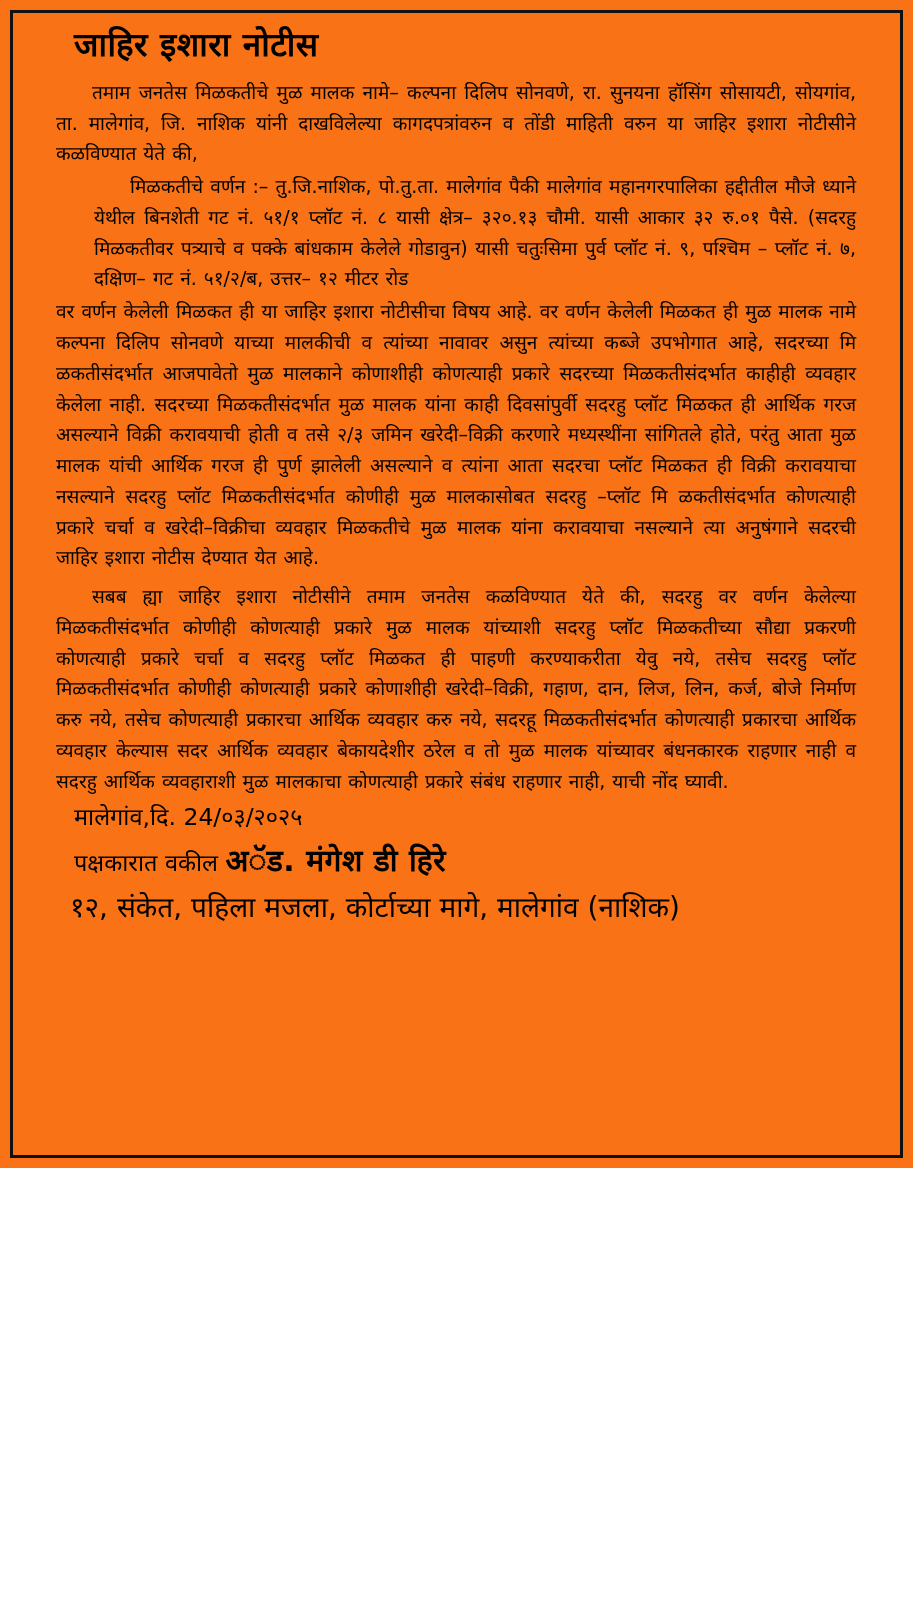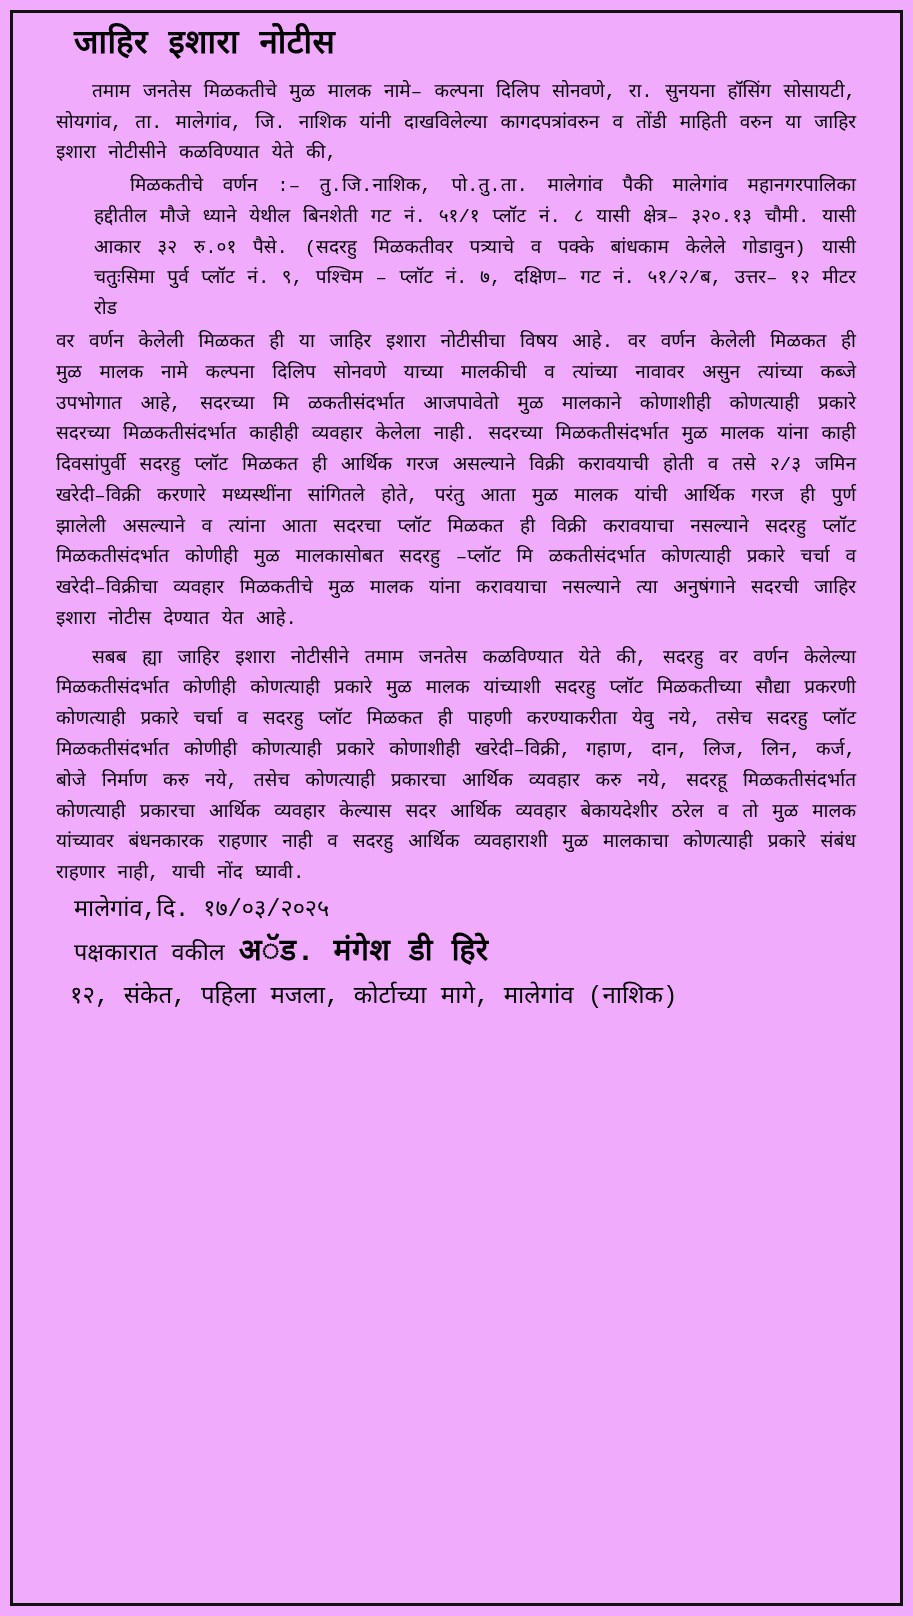--- a/index.html
+++ b/index.html
@@ -6,25 +6,24 @@
     margin: 0;
     padding: 0;
     background: #ffffff;
   }
   body {
     font-family: "DejaVu Sans", sans-serif;
   }
   .page {
     position: relative;
     width: 913px;
-    height: 1616px;
-    background: #f0abfc;
+    height: 1168px;
+    background: #f97316;
     box-sizing: border-box;
     overflow: hidden;
-    font-family: Liberation Mono, monospace;
   }
   .border-frame {
     position: absolute;
     left: 10px;
     top: 10px;
     right: 10px;
     bottom: 10px;
     border: 3px solid #111111;
     box-sizing: border-box;
   }
@@ -77,21 +76,21 @@
     padding-left: 18px;
     margin: 0;
   }
   .advocate .adv-name {
     font-size: 30px;
     font-weight: bold;
     letter-spacing: 0.5px;
     text-align: center;
   }
   .addr {
-    font-size: 24px;
+    font-size: 28px;
     color: #000000;
     line-height: 1.6;
     padding-left: 14px;
     margin: 0;
   }
   .block-gap {
     height: 6px;
   }
 </style>
 </head>
@@ -107,21 +106,21 @@
     <p class="para indent">तमाम जनतेस मिळकतीचे मुळ मालक नामे– कल्पना दिलिप सोनवणे, रा. सुनयना हॉसिंग सोसायटी, सोयगांव, ता. मालेगांव, जि. नाशिक यांनी दाखविलेल्या कागदपत्रांवरुन व तोंडी माहिती वरुन या जाहिर इशारा नोटीसीने कळविण्यात येते की,</p>
 
     <p class="para indent center-block">मिळकतीचे वर्णन :– तु.जि.नाशिक, पो.तु.ता. मालेगांव पैकी मालेगांव महानगरपालिका हद्दीतील मौजे ध्याने येथील बिनशेती गट नं. ५१/१ प्लॉट नं. ८ यासी क्षेत्र– ३२०.१३ चौमी. यासी आकार ३२ रु.०१ पैसे. (सदरहु मिळकतीवर पत्र्याचे व पक्के बांधकाम केलेले गोडावुन) यासी चतुःसिमा पुर्व प्लॉट नं. ९, पश्चिम – प्लॉट नं. ७, दक्षिण– गट नं. ५१/२/ब, उत्तर– १२ मीटर रोड</p>
 
     <p class="para">वर वर्णन केलेली मिळकत ही या जाहिर इशारा नोटीसीचा विषय आहे. वर वर्णन केलेली मिळकत ही मुळ मालक नामे कल्पना दिलिप सोनवणे याच्या मालकीची व त्यांच्या नावावर असुन त्यांच्या कब्जे उपभोगात आहे, सदरच्या मि ळकतीसंदर्भात आजपावेतो मुळ मालकाने कोणाशीही कोणत्याही प्रकारे सदरच्या मिळकतीसंदर्भात काहीही व्यवहार केलेला नाही. सदरच्या मिळकतीसंदर्भात मुळ मालक यांना काही दिवसांपुर्वी सदरहु प्लॉट मिळकत ही आर्थिक गरज असल्याने विक्री करावयाची होती व तसे २/३ जमिन खरेदी–विक्री करणारे मध्यस्थींना सांगितले होते, परंतु आता मुळ मालक यांची आर्थिक गरज ही पुर्ण झालेली असल्याने व त्यांना आता सदरचा प्लॉट मिळकत ही विक्री करावयाचा नसल्याने सदरहु प्लॉट मिळकतीसंदर्भात कोणीही मुळ मालकासोबत सदरहु –प्लॉट मि ळकतीसंदर्भात कोणत्याही प्रकारे चर्चा व खरेदी–विक्रीचा व्यवहार मिळकतीचे मुळ मालक यांना करावयाचा नसल्याने त्या अनुषंगाने सदरची जाहिर इशारा नोटीस देण्यात येत आहे.</p>
 
     <div class="block-gap"></div>
 
     <p class="para indent">सबब ह्या जाहिर इशारा नोटीसीने तमाम जनतेस कळविण्यात येते की, सदरहु वर वर्णन केलेल्या मिळकतीसंदर्भात कोणीही कोणत्याही प्रकारे मुळ मालक यांच्याशी सदरहु प्लॉट मिळकतीच्या सौद्या प्रकरणी कोणत्याही प्रकारे चर्चा व सदरहु प्लॉट मिळकत ही पाहणी करण्याकरीता येवु नये, तसेच सदरहु प्लॉट मिळकतीसंदर्भात कोणीही कोणत्याही प्रकारे कोणाशीही खरेदी–विक्री, गहाण, दान, लिज, लिन, कर्ज, बोजे निर्माण करु नये, तसेच कोणत्याही प्रकारचा आर्थिक व्यवहार करु नये, सदरहू मिळकतीसंदर्भात कोणत्याही प्रकारचा आर्थिक व्यवहार केल्यास सदर आर्थिक व्यवहार बेकायदेशीर ठरेल व तो मुळ मालक यांच्यावर बंधनकारक राहणार नाही व सदरहु आर्थिक व्यवहाराशी मुळ मालकाचा कोणत्याही प्रकारे संबंध राहणार नाही, याची नोंद घ्यावी.</p>
 
-    <p class="sig-line indent-sm">मालेगांव,दि. १७/०३/२०२५</p>
+    <p class="sig-line indent-sm">मालेगांव,दि. 24/०३/२०२५</p>
 
 
     <p class="advocate">
       <span>पक्षकारात वकील</span>
       <span class="adv-name">अॅड. मंगेश डी हिरे</span>
     </p>
 
     <p class="addr">१२, संकेत, पहिला मजला, कोर्टाच्या मागे, मालेगांव (नाशिक)</p>
 
   </div>

